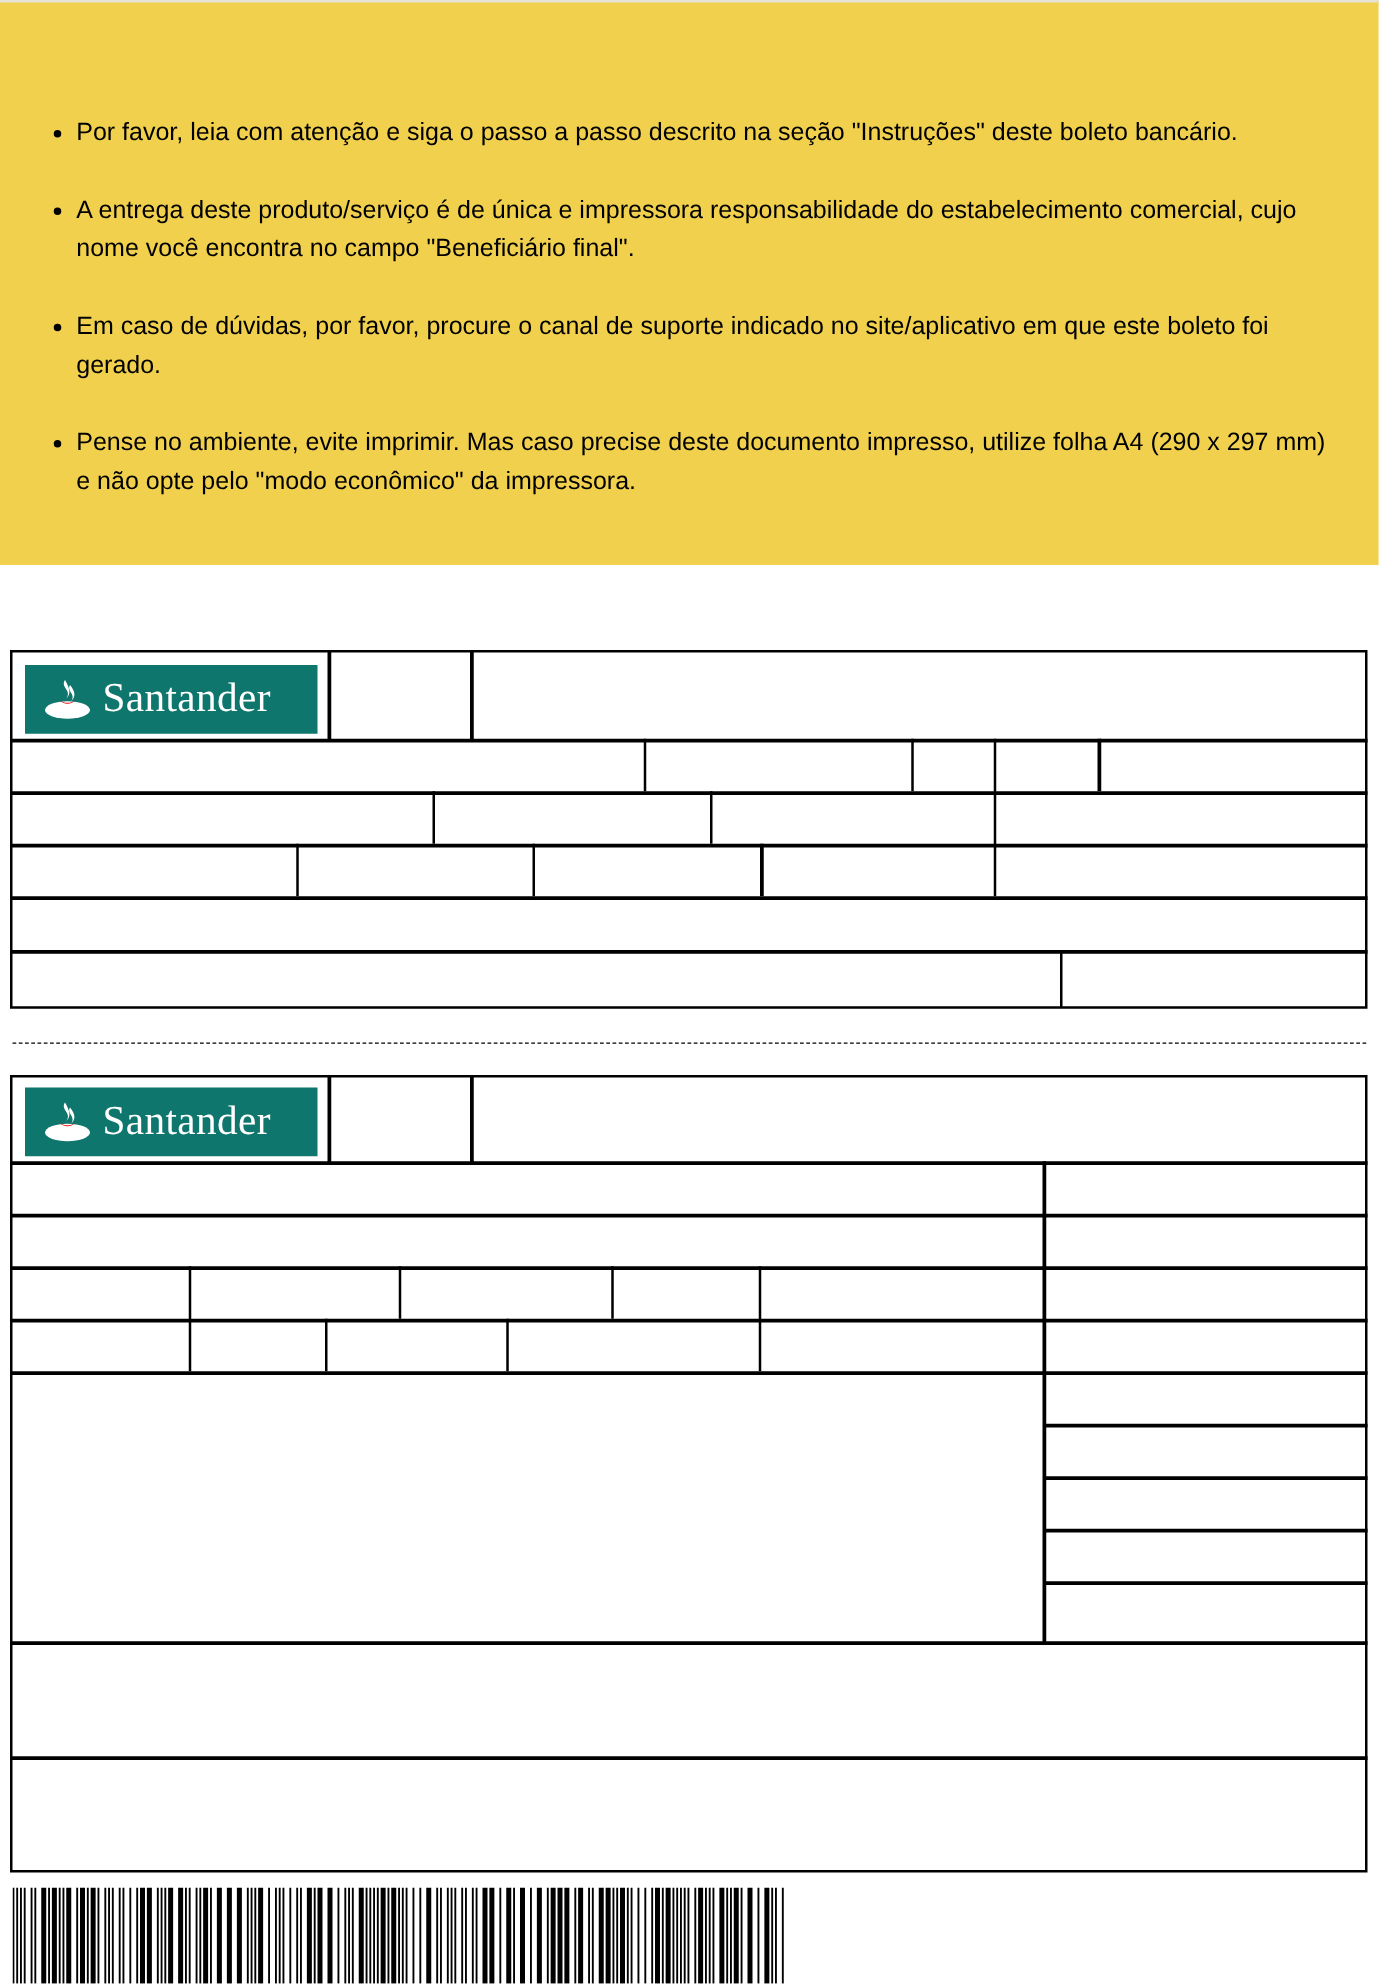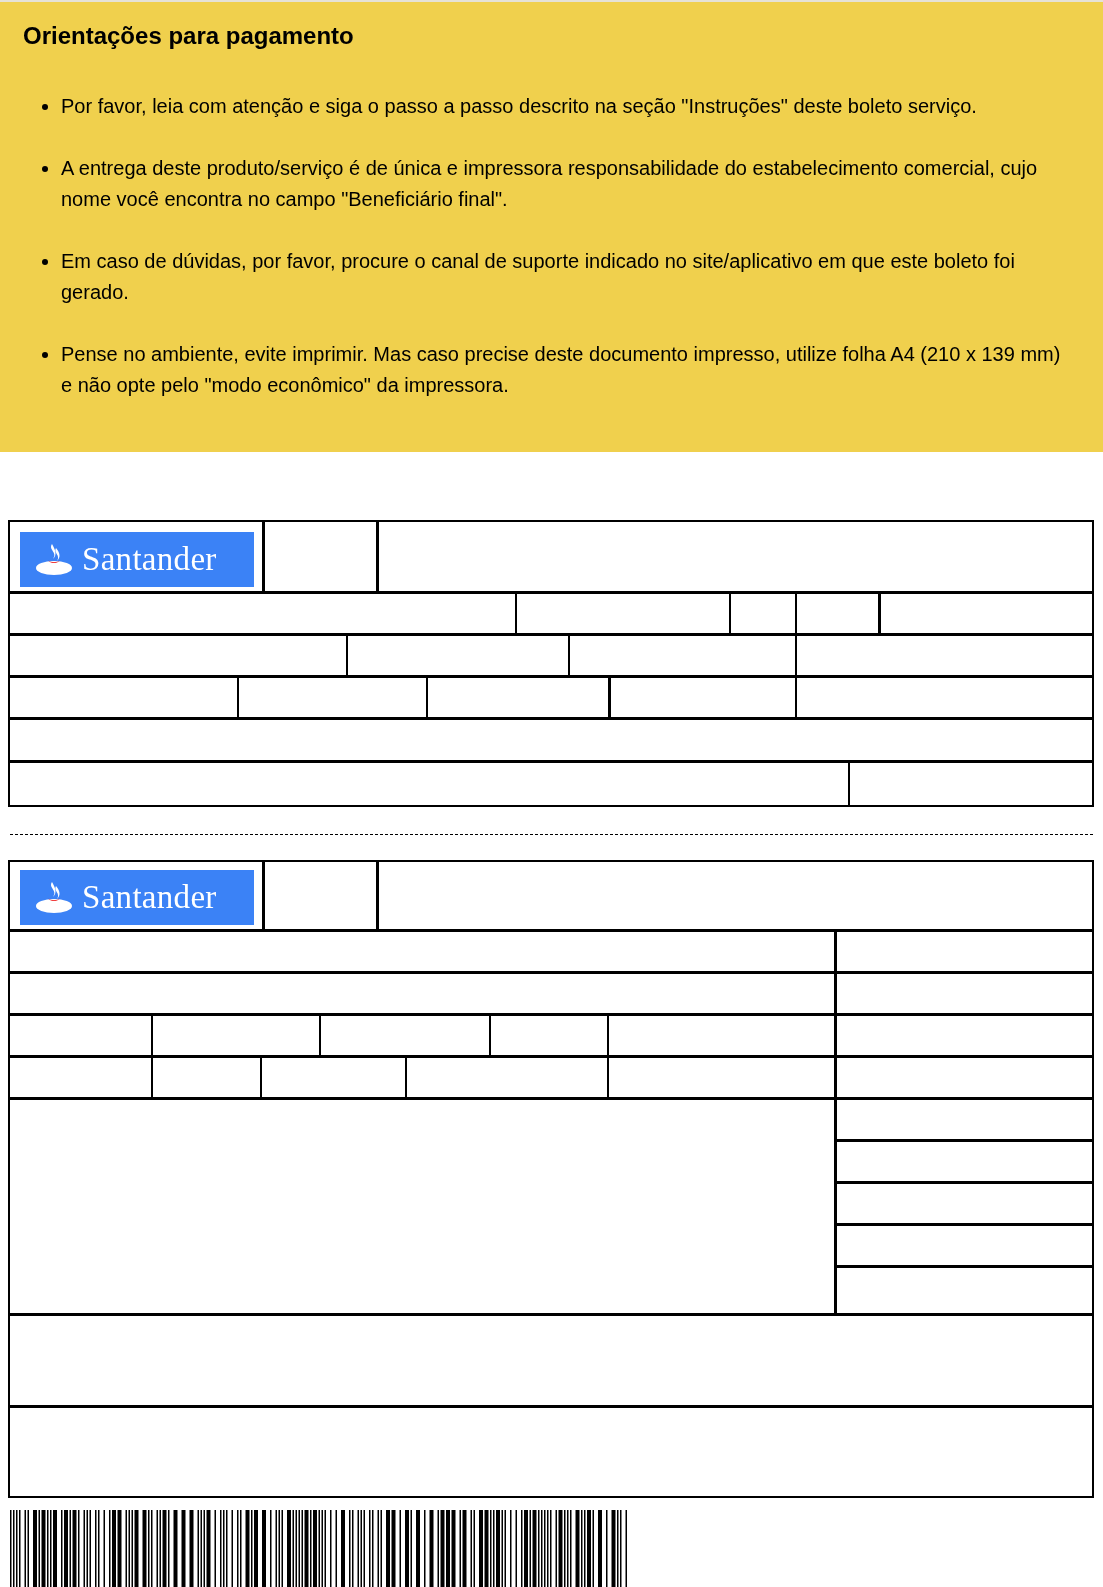--- a/index.html
+++ b/index.html
@@ -5,36 +5,35 @@
   html, body { margin:0; padding:0; background:#ffffff; }
   body { width:1103px; height:1587px; position:relative; overflow:hidden; font-family:"Liberation Sans", sans-serif; color:#000; }
   .panel { position:absolute; left:0; top:0; width:1103px; height:452px; background:#f0d04d; border-top:2px solid #e6e2d6; box-sizing:border-box; }
   .panel h2 { position:absolute; left:23px; top:20px; margin:0; font-size:24px; font-weight:bold; }
   .panel ul { position:absolute; left:23px; top:89px; margin:0; padding:0 0 0 38px; width:1000px; list-style:disc; }
   .panel li { font-size:20px; line-height:31px; margin-bottom:31px; }
   .box { position:absolute; border:2px solid #000; box-sizing:border-box; }
   .hl { position:absolute; height:3px; background:#000; }
   .vl { position:absolute; width:2px; background:#000; }
   .vl.t { width:3px; }
-  .logo { position:absolute; width:234px; height:55px; background:#3b82f6; display:flex; align-items:center; }
+  .logo { position:absolute; width:234px; height:55px; background:#0f766e; display:flex; align-items:center; }
   .logo .flame { margin-left:14px; width:40px; height:36px; }
   .logo .name { color:#fff; font-family:"Liberation Serif", serif; font-size:33px; margin-left:8px; letter-spacing:0.3px; }
   .dash { position:absolute; left:10px; top:834px; width:1083px; border-top:1px dashed #000; }
   .barcode { position:absolute; left:10px; top:1510px; width:618px; height:77px; }
 </style>
 </head>
 <body>
 
 <div class="panel">
-  <h2>Orientações para pagamento</h2>
   <ul>
-    <li>Por favor, leia com atenção e siga o passo a passo descrito na seção "Instruções" deste boleto serviço.</li>
+    <li>Por favor, leia com atenção e siga o passo a passo descrito na seção "Instruções" deste boleto bancário.</li>
     <li>A entrega deste produto/serviço é de única e impressora responsabilidade do estabelecimento comercial, cujo nome você encontra no campo "Beneficiário final".</li>
     <li>Em caso de dúvidas, por favor, procure o canal de suporte indicado no site/aplicativo em que este boleto foi gerado.</li>
-    <li>Pense no ambiente, evite imprimir. Mas caso precise deste documento impresso, utilize folha A4 (210 x 139 mm) e não opte pelo "modo econômico" da impressora.</li>
+    <li>Pense no ambiente, evite imprimir. Mas caso precise deste documento impresso, utilize folha A4 (290 x 297 mm) e não opte pelo "modo econômico" da impressora.</li>
   </ul>
 </div>
 
 <div>
   <div class="box" style="left:8px;top:520px;width:1086px;height:287px;"></div>
   <div class="logo" style="left:20px;top:532px;">
     <svg class="flame" viewBox="0 0 40 36">
       <path d="M18 2 C14 8 24 10 19 17 C23 13 22 9 18 2 Z" fill="#fff"></path>
       <path d="M22 6 C19 11 27 13 23 19 C27 15 26 11 22 6 Z" fill="#fff"></path>
       <ellipse cx="20" cy="26" rx="18" ry="7" fill="#fff"></ellipse>

